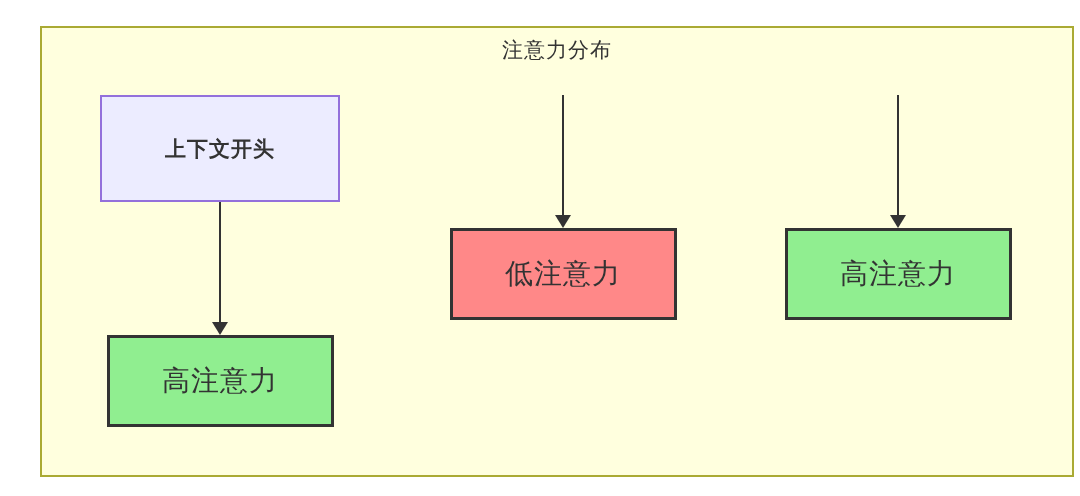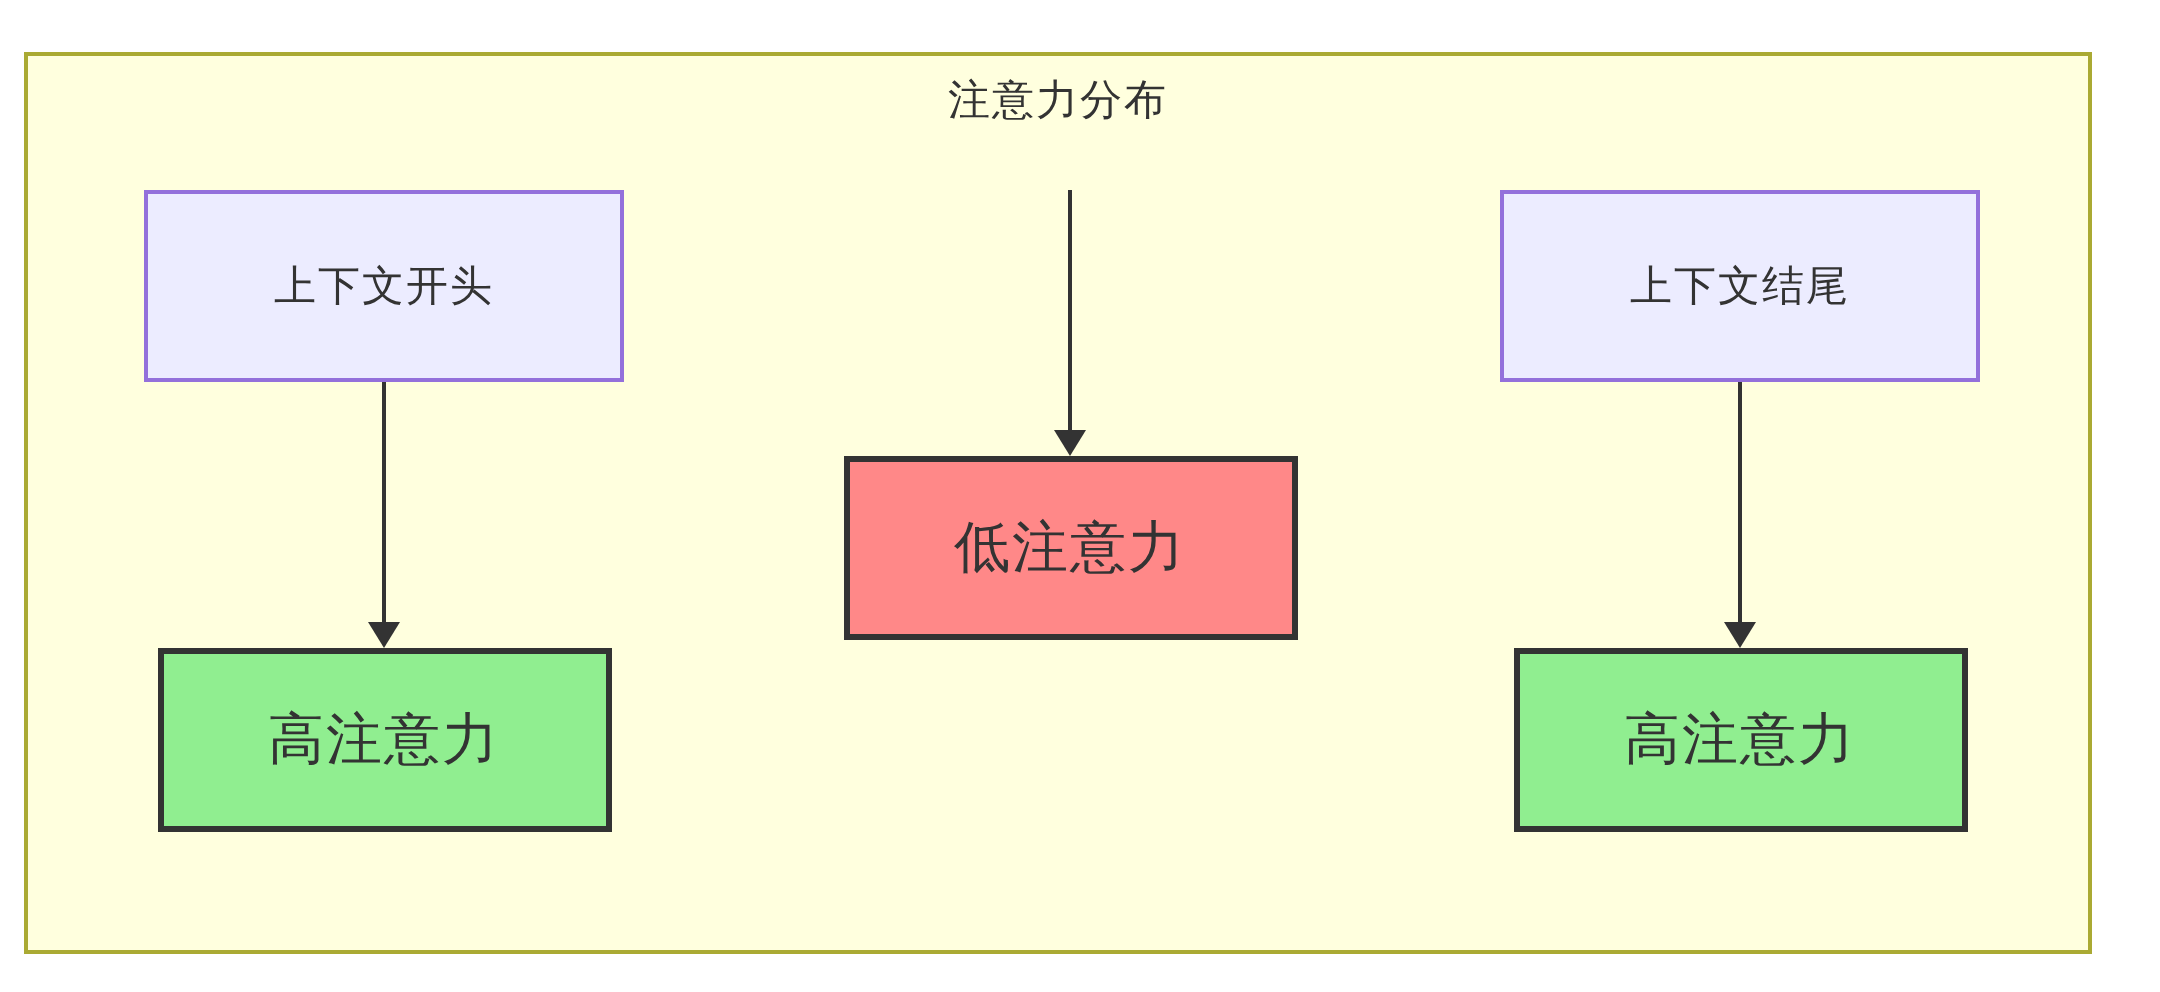--- a/index.html
+++ b/index.html
@@ -10,21 +10,21 @@
   }
   .stage {
     position: relative;
     width: 1080px;
     height: 496px;
     background: #ffffff;
     overflow: hidden;
   }
   .container {
     position: absolute;
-    left: 12px;
+    left: 40px;
     top: 26px;
     width: 1034px;
     height: 451px;
     background: var(--container-bg, #ffffde);
     border: 2px solid var(--container-border, #aaaa33);
     box-sizing: border-box;
   }
   .diagram-title {
     position: absolute;
     left: 0;
@@ -41,30 +41,31 @@
     width: 250px;
     display: flex;
     flex-direction: column;
     align-items: center;
   }
   .column[data-col="0"] { left: 53px; }
   .column[data-col="1"] { left: 396px; }
   .column[data-col="2"] { left: 731px; }
   .source-node {
     width: 240px;
-    height: 96px;
+    height: 107px;
     box-sizing: border-box;
     background: var(--node-bg, #ECECFF);
     border: 2px solid var(--node-border, #9370DB);
     display: flex;
     align-items: center;
     justify-content: center;
     font-size: 21px;
     color: var(--text-color, #333333);
     letter-spacing: 1px;
+    font-weight: bold;
   }
   .arrow {
     height: 133px;
     display: flex;
     flex-direction: column;
     align-items: center;
   }
   .arrow-line {
     width: 2px;
     flex: 1;
@@ -117,23 +118,20 @@
       <div class="arrow">
         <div class="arrow-line"></div>
         <div class="arrow-head"></div>
       </div>
       <div class="result-node low">
         <span>低注意力</span>
       </div>
     </div>
 
     <div class="column" data-col="2">
-      <div class="source-node">
-        <span>上下文结尾</span>
-      </div>
       <div class="arrow">
         <div class="arrow-line"></div>
         <div class="arrow-head"></div>
       </div>
       <div class="result-node high">
         <span>高注意力</span>
       </div>
     </div>
 
   </div>

